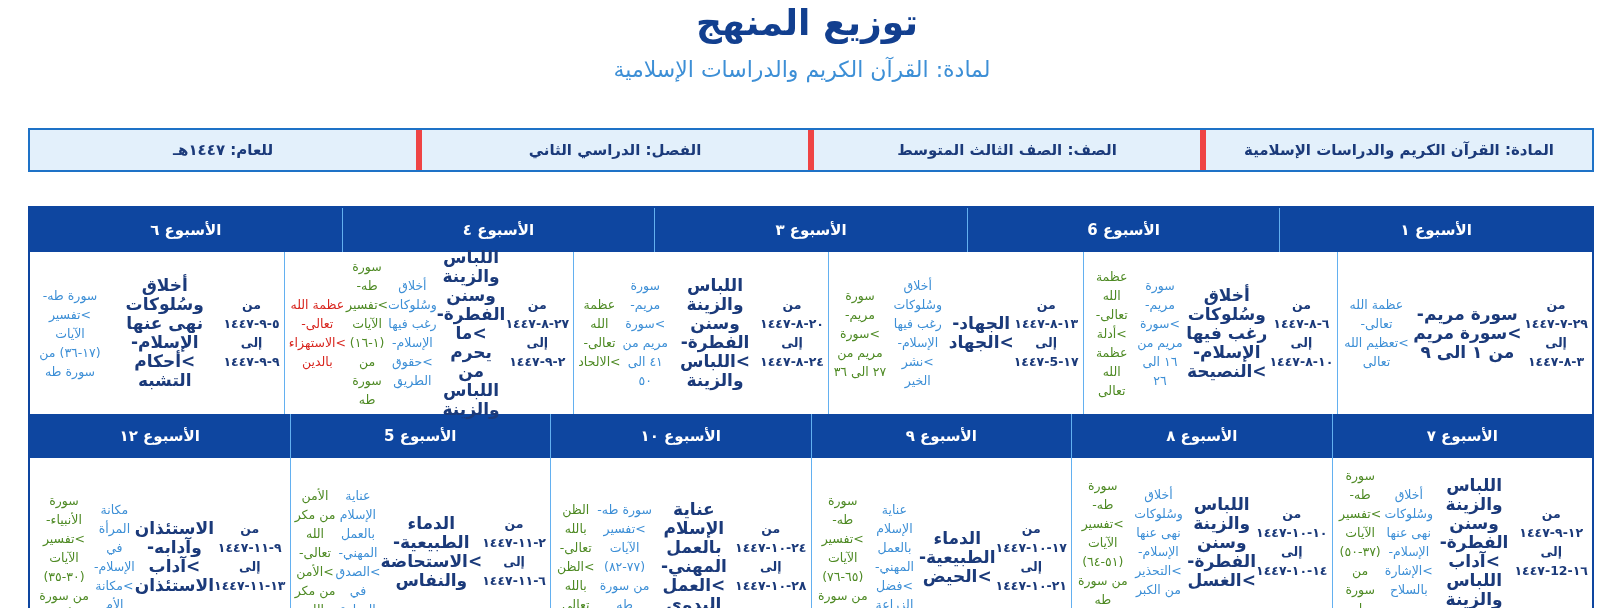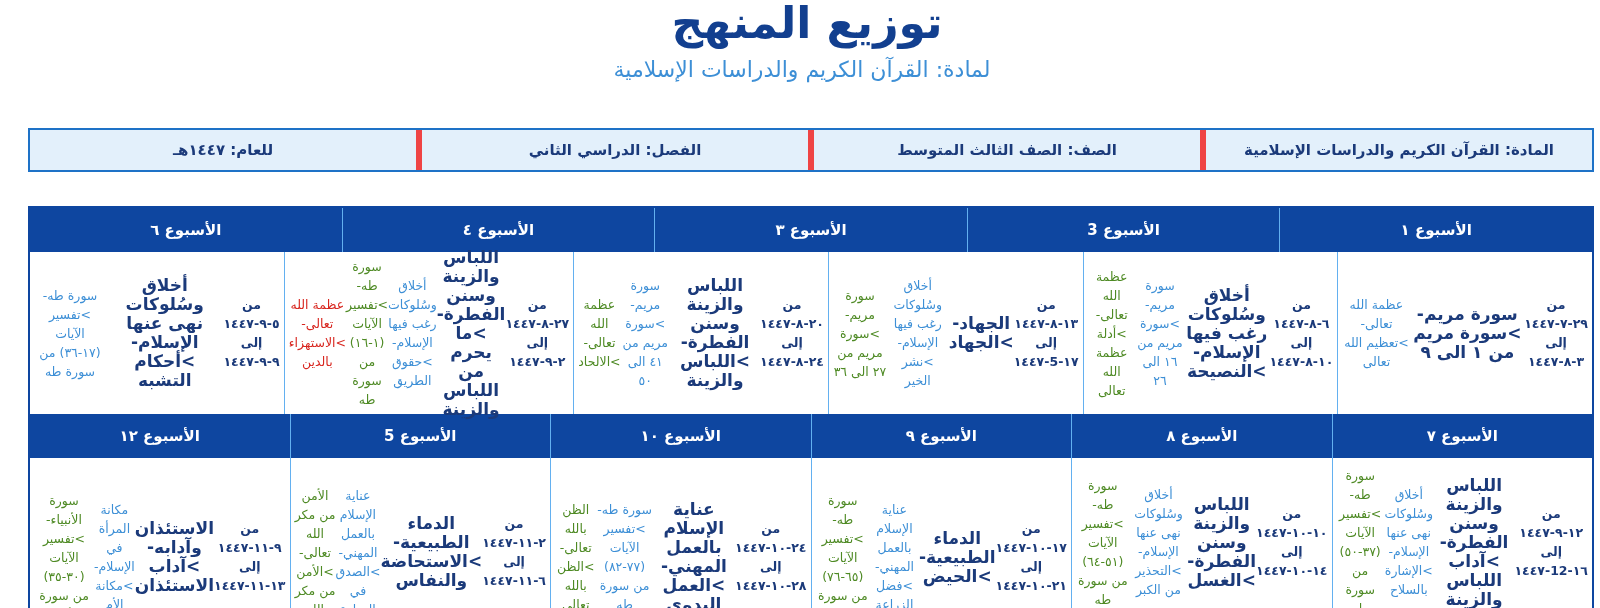--- a/index.html
+++ b/index.html
@@ -1,17 +1,17 @@
 <!DOCTYPE html>
 <html><head>
 <meta charset="utf-8">
 <style>
   html, body { margin:0; padding:0; background:#ffffff; }
   body { width:1600px; height:608px; overflow:hidden; position:relative; font-family:"DejaVu Sans", sans-serif; direction:rtl; }
-  .title { position:absolute; top:0; left:0; width:1600px; text-align:center; font-family:"DejaVu Sans", sans-serif; font-weight:bold; font-size:44px; color:#123f8f; line-height:46px; padding-left:14px; box-sizing:border-box; }
+  .title { position:absolute; top:0; left:0; width:1600px; text-align:center; font-family:"DejaVu Sans", sans-serif; font-weight:bold; font-size:36px; color:#123f8f; line-height:46px; padding-left:14px; box-sizing:border-box; }
   .subtitle { position:absolute; top:56px; left:0; width:1600px; text-align:center; font-family:"DejaVu Sans", sans-serif; font-size:22px; color:#3d8fd6; line-height:28px; padding-left:4px; box-sizing:border-box; }
   .infobar { position:absolute; top:128px; left:28px; width:1566px; height:44px; border:2px solid #1e72c7; box-sizing:border-box; display:flex; flex-direction:row; background:#e3f0fb; }
   .infocell { flex:1; border-left:6px solid #ef4444; display:flex; align-items:center; justify-content:center; font-weight:bold; font-size:15px; color:#1b3a7a; }
   .infocell:last-child { border-left:none; }
   .grid { position:absolute; top:206px; left:28px; width:1566px; border:2px solid #0e46a0; box-sizing:border-box; }
   .hrow { display:flex; background:#0e46a0; height:44px; }
   .hcell { flex:1; display:flex; align-items:center; justify-content:center; color:#ffffff; font-weight:bold; font-size:15px; border-left:1px solid #63b0f0; }
   .hcell:last-child { border-left:none; }
   .brow { display:flex; background:#ffffff; }
   .brow.r1 { height:162px; }
@@ -34,21 +34,21 @@
 <div class="infobar">
   <div class="infocell">المادة: القرآن الكريم والدراسات الإسلامية</div>
   <div class="infocell">الصف: الصف  الثالث المتوسط</div>
   <div class="infocell">الفصل: الدراسي الثاني</div>
   <div class="infocell">للعام: ١٤٤٧هـ</div>
 </div>
 
 <div class="grid">
   <div class="hrow">
     <div class="hcell">الأسبوع ١</div>
-    <div class="hcell">الأسبوع 3</div>
+    <div class="hcell">الأسبوع 6</div>
     <div class="hcell">الأسبوع ٣</div>
     <div class="hcell">الأسبوع ٤</div>
     <div class="hcell">الأسبوع ٦</div>
   </div>
   <div class="brow r1">
     <div class="bcell">
       <div class="date">من ٢٩-٧-١٤٤٧ إلى ٣-٨-١٤٤٧</div>
       <div class="lesson">سورة مريم-&gt;سورة مريم من ١ الى ٩</div>
       <div class="blue">عظمة الله تعالى-&gt;تعظيم الله تعالى</div>
     </div>

